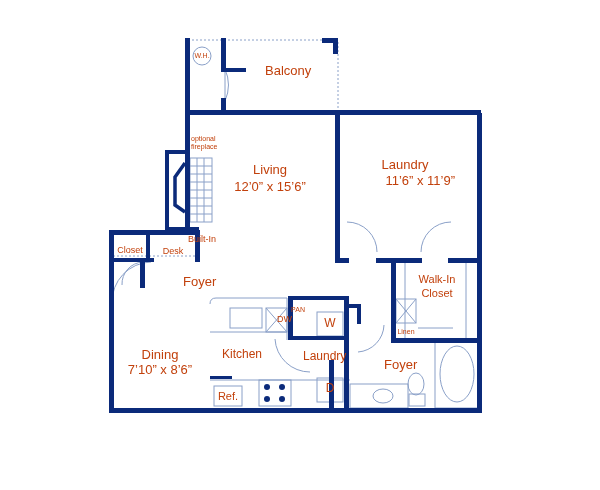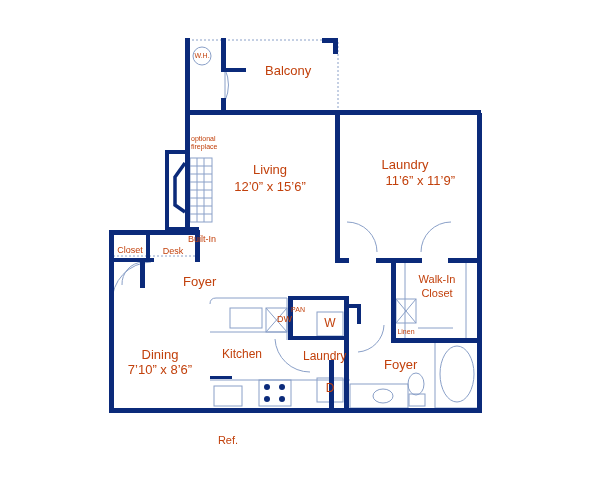--- a/index.html
+++ b/index.html
@@ -139,18 +139,18 @@
 <div class="lbl small" style="left:151px;top:234px;width:44px;margin-left:29px;">Built-In</div>
 <div class="lbl small" style="left:151px;top:246px;width:44px;">Desk</div>
 <div class="lbl room-name" style="left:151px;top:275px;margin-left:32px;">Foyer</div>
 <div class="lbl room-name" style="left:120px;top:348px;width:80px;">Dining</div>
 <div class="lbl room-dim" style="left:110px;top:363px;width:100px;">7’10” x 8’6”</div>
 <div class="lbl small" style="left:263px;top:314px;width:43px;">DW</div>
 <div class="lbl tiny" style="left:291px;top:306px;width:14px;">PAN</div>
 <div class="lbl small" style="left:317px;top:317px;width:26px;font-size:12px;">W</div>
 <div class="lbl room-name" style="left:222px;top:348px;font-size:12px;">Kitchen</div>
 <div class="lbl room-name" style="left:303px;top:350px;font-size:12px;">Laundry</div>
-<div class="lbl small" style="left:214px;top:390px;width:28px;font-size:11px;margin-top:44px;">Ref.</div>
+<div class="lbl small" style="left:214px;top:390px;width:28px;font-size:11px;">Ref.</div>
 <div class="lbl small" style="left:317px;top:382px;width:26px;font-size:12px;">D</div>
 <div class="lbl room-name" style="left:384px;top:358px;">Foyer</div>
 <div class="lbl small" style="left:412px;top:273px;width:50px;font-size:11px;">Walk-In</div>
 <div class="lbl small" style="left:412px;top:287px;width:50px;font-size:11px;">Closet</div>
 <div class="lbl tiny" style="left:396px;top:328px;width:20px;">Linen</div>
 
 </body></html>

